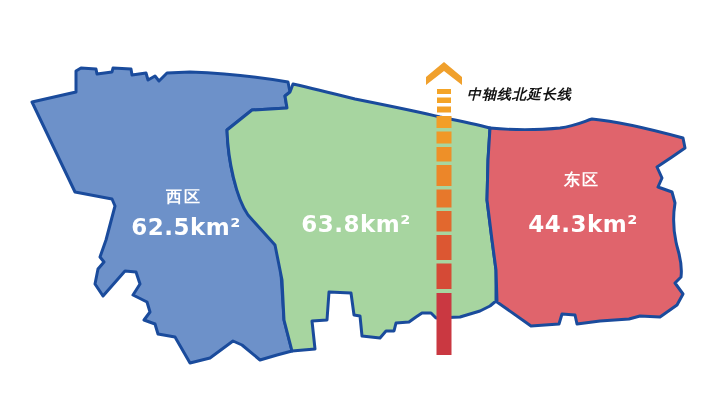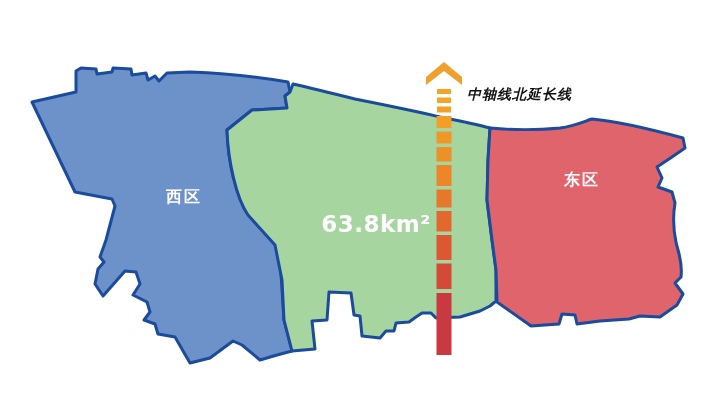--- a/index.html
+++ b/index.html
@@ -76,20 +76,22 @@
       <rect x="436.5" y="165" width="15" height="21" fill="#EC8629"></rect>
       <rect x="436.5" y="189.5" width="15" height="18" fill="#E7782B"></rect>
       <rect x="436.5" y="211" width="15" height="20.5" fill="#E2682E"></rect>
       <rect x="436.5" y="235" width="15" height="25" fill="#DC5732"></rect>
       <rect x="436.5" y="263.5" width="15" height="25.5" fill="#D54A36"></rect>
       <rect x="436.5" y="293" width="15" height="62" fill="#CA3841"></rect>
     </g>
   </svg>
 
   <div class="label region-name" style="left:184px;top:197px;">西区</div>
+  <div class="label region-area" style="left:186px;top:227px;">62.5km²</div>
 
-  <div class="label region-area" style="left:356px;top:224px;margin-left:20px;">63.8km²</div>
+  <div class="label region-area" style="left:356px;top:224px;">63.8km²</div>
 
   <div class="label region-name" style="left:582px;top:180px;">东区</div>
+  <div class="label region-area" style="left:583px;top:224px;">44.3km²</div>
 
   <div class="axis-label" style="left:467px;top:95px;">中轴线北延长线</div>
 
 </div>
 
 </body></html>

